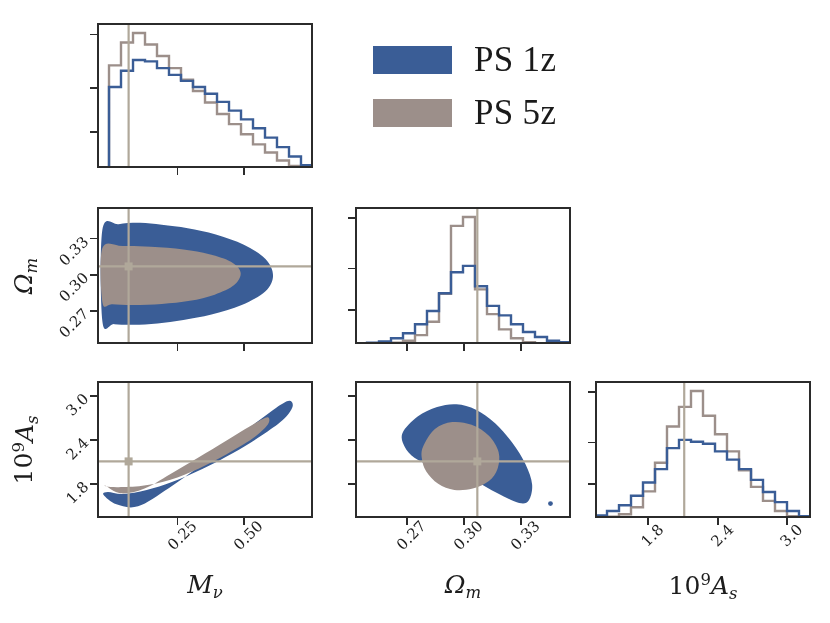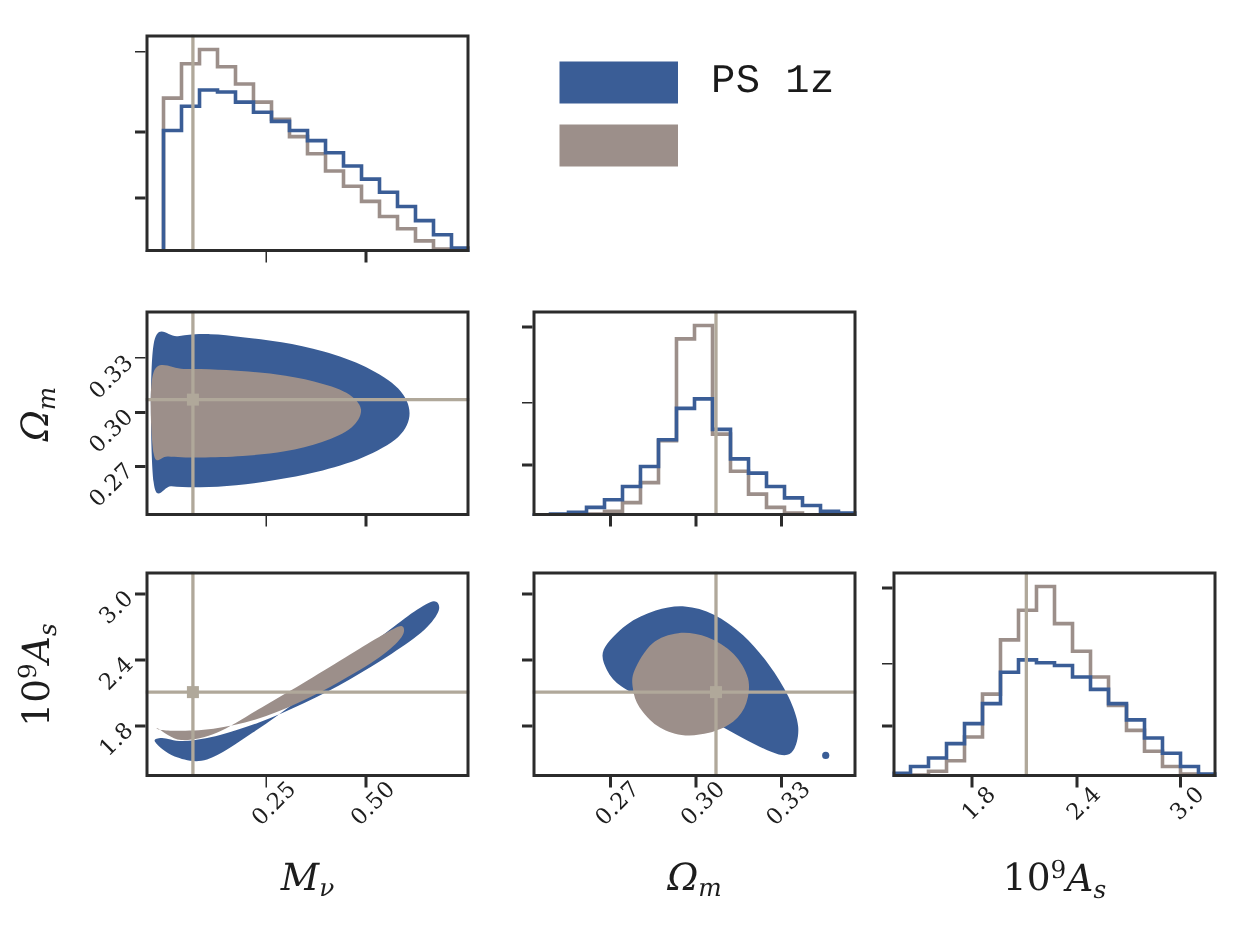--- a/index.html
+++ b/index.html
@@ -26,21 +26,21 @@
   .axistitle.x{transform:translateX(-50%);}
   .axistitle.y{transform-origin:50% 50%;transform:translate(-50%,-50%) rotate(-90deg);}
   .sub{font-size:.66em;vertical-align:-0.28em;font-style:italic;}
   .sup{font-size:.66em;vertical-align:0.52em;}
   .ital{font-style:italic;}
 
   
   #legend{position:absolute;}
   .legend-row{display:flex;align-items:center;margin-bottom:13px;}
   .swatch{width:79px;height:28px;margin-right:22px;}
-  .legend-text{font-family:Liberation Mono, monospace;font-size:27px;color:#1a1a1a;letter-spacing:.3px;}
+  .legend-text{font-family:Liberation Serif, serif;font-size:35px;color:#1a1a1a;letter-spacing:.3px;}
 </style>
 </head>
 <body>
 
 <div id="root">
     <div class="panel" style="left: 97px; top: 23px; width: 216px; height: 145px;">
       <svg class="plotsvg" viewBox="0 0 216 145" preserveAspectRatio="none">
         <path d="M 0 145 L 0.00 145.00 L 12.01 145.00 L 12.01 42.40 L 24.00 42.40 L 24.00 19.45 L 36.01 19.45 L 36.01 10.00 L 48.00 10.00 L 48.00 21.47 L 60.00 21.47 L 60.00 32.95 L 71.99 32.95 L 71.99 45.10 L 84.00 45.10 L 84.00 56.58 L 95.99 56.58 L 95.99 68.05 L 108.00 68.05 L 108.00 79.53 L 120.01 79.53 L 120.01 91.00 L 132.00 91.00 L 132.00 101.13 L 144.01 101.13 L 144.01 111.25 L 156.00 111.25 L 156.00 121.38 L 168.00 121.38 L 168.00 129.47 L 179.99 129.47 L 179.99 137.57 L 192.00 137.57 L 192.00 142.97 L 203.99 142.97 L 203.99 145.00 L 216.00 145.00 L 216 145" fill="none" stroke="#9c8f8a" stroke-width="2.4" stroke-linejoin="miter"></path>
         <path d="M 0 145 L 0.00 145.00 L 12.01 145.00 L 12.01 64.00 L 24.00 64.00 L 24.00 47.80 L 36.01 47.80 L 36.01 37.00 L 48.00 37.00 L 48.00 38.35 L 60.00 38.35 L 60.00 45.10 L 71.99 45.10 L 71.99 51.85 L 84.00 51.85 L 84.00 57.92 L 95.99 57.92 L 95.99 64.00 L 108.00 64.00 L 108.00 70.75 L 120.01 70.75 L 120.01 78.85 L 132.00 78.85 L 132.00 87.63 L 144.01 87.63 L 144.01 96.40 L 156.00 96.40 L 156.00 105.18 L 168.00 105.18 L 168.00 114.63 L 179.99 114.63 L 179.99 124.08 L 192.00 124.08 L 192.00 133.53 L 203.99 133.53 L 203.99 142.30 L 216.00 142.30 L 216 145" fill="none" stroke="#3a5d96" stroke-width="2.4" stroke-linejoin="miter"></path>
         <line x1="31.61" x2="31.61" y1="0" y2="145" stroke="#b0a89a" stroke-width="2.2"></line>
@@ -146,15 +146,16 @@
     <div class="axistitle x" style="left: 703px; top: 570px;">10<span class="sup">9</span><span class="ital">A<span class="sub">s</span></span></div>
     <div class="axistitle y" style="left: 25px; top: 275.5px;"><span class="ital">Ω<span class="sub">m</span></span></div>
     <div class="axistitle y" style="left: 25px; top: 449.5px;">10<span class="sup">9</span><span class="ital">A<span class="sub">s</span></span></div>
     <div id="legend" style="left: 373px; top: 40px;">
       <div class="legend-row">
         <div class="swatch" style="background: rgb(58, 93, 150);"></div>
         <div class="legend-text">PS 1z</div>
       </div>
       <div class="legend-row">
         <div class="swatch" style="background: rgb(156, 143, 138);"></div>
+        <div class="legend-text">PS 5z</div>
       </div>
     </div>
   </div>
 
 </body></html>

